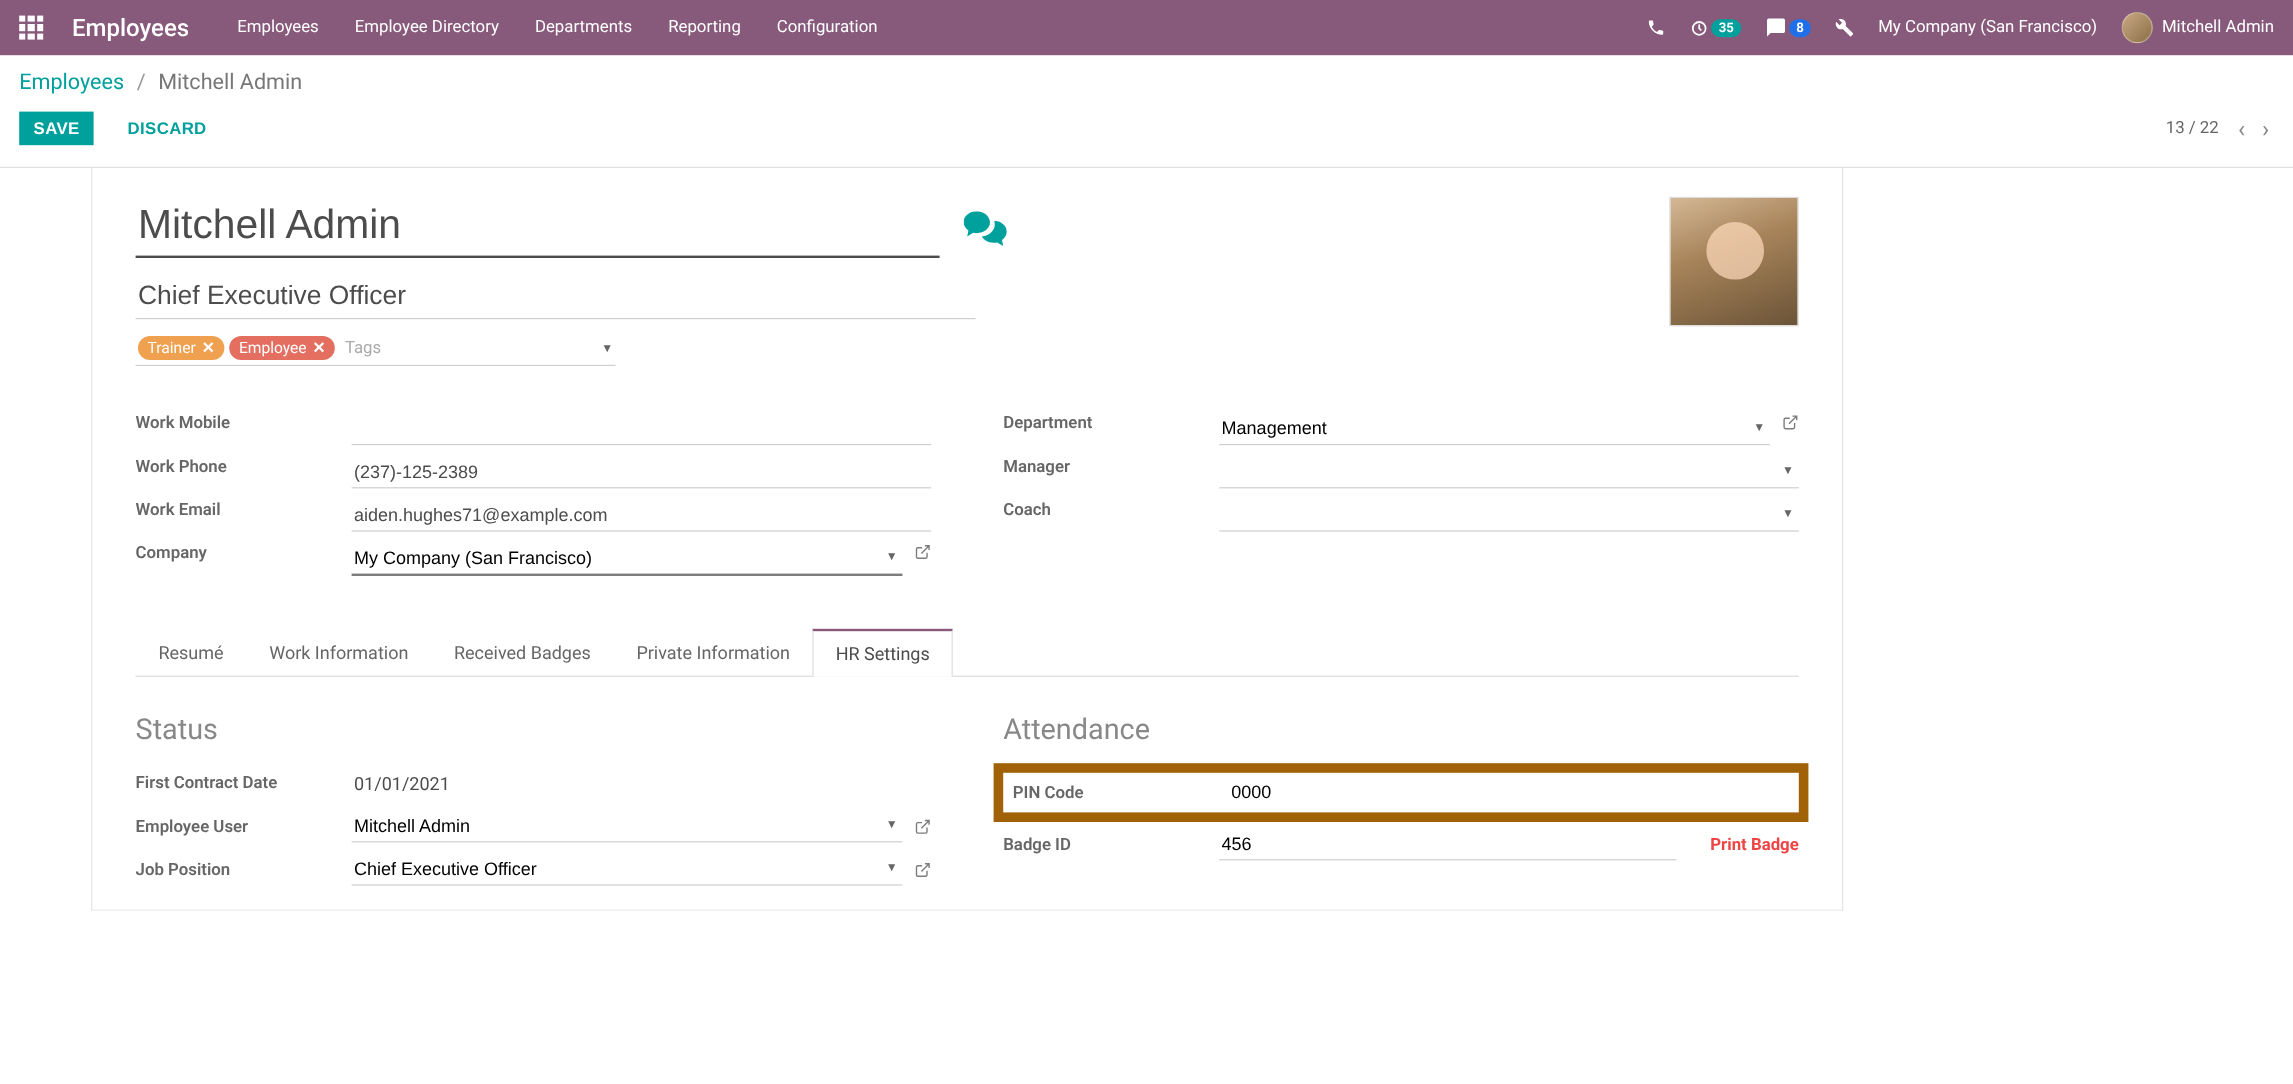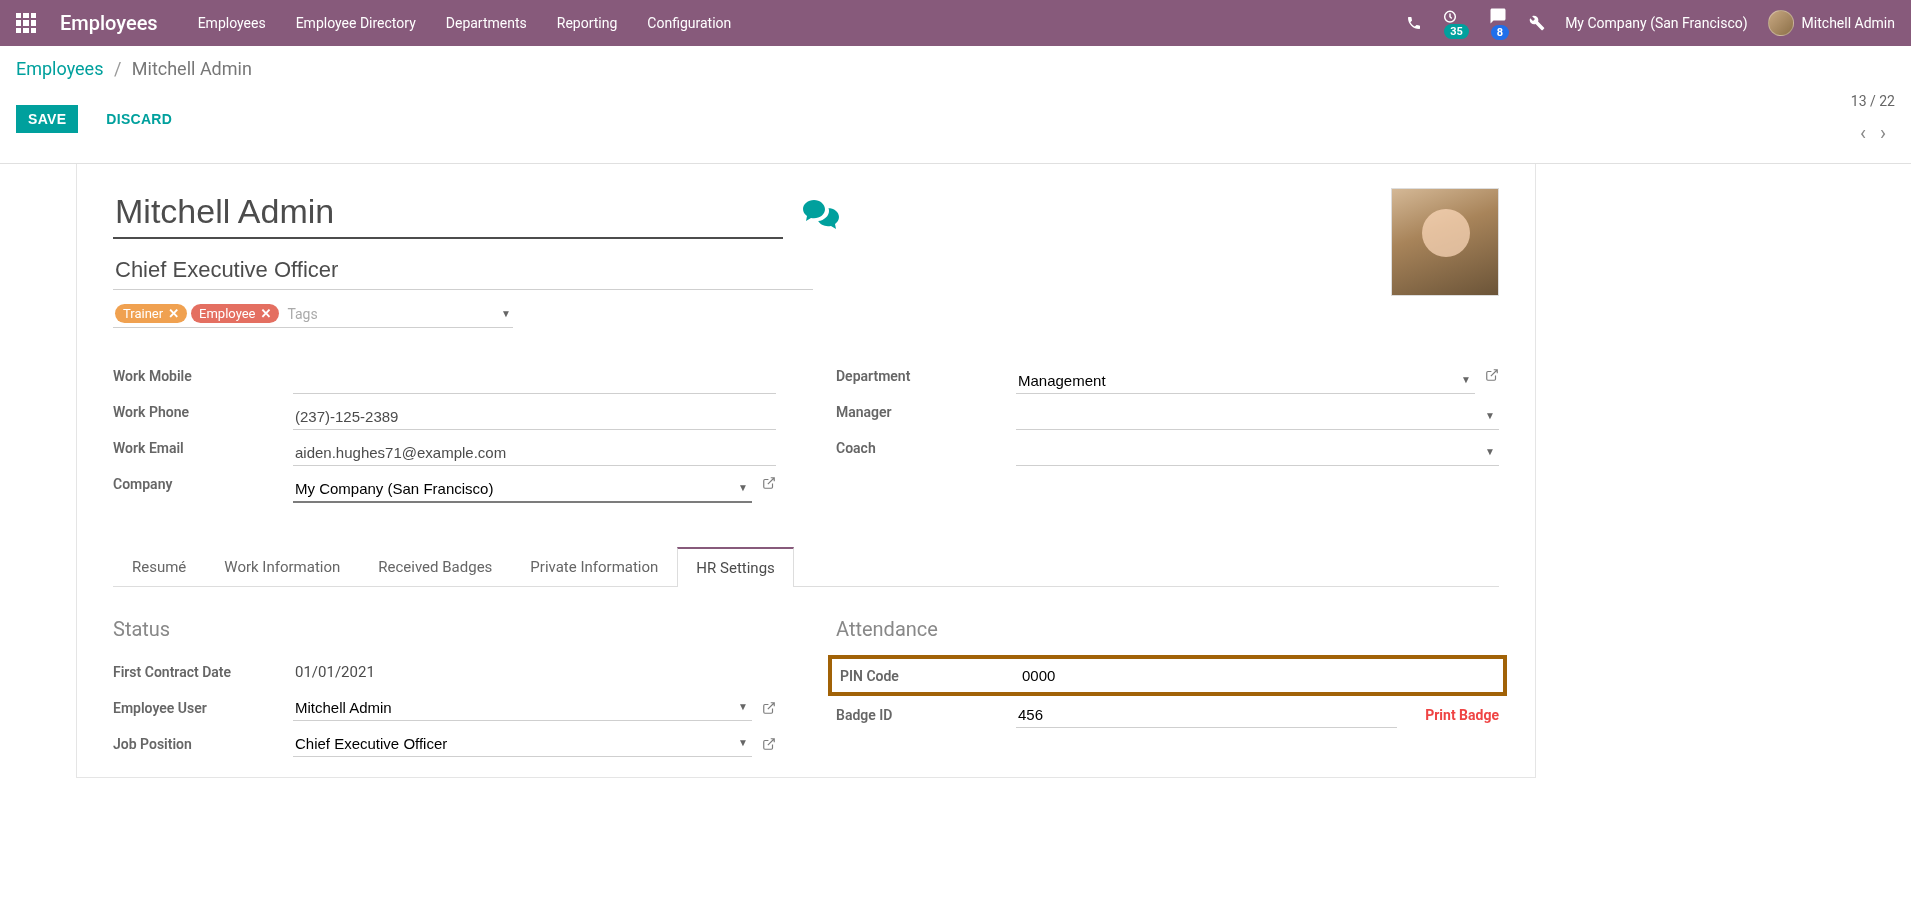--- a/index.html
+++ b/index.html
@@ -6,39 +6,39 @@
 body { font-family: -apple-system, BlinkMacSystemFont, "Segoe UI", Roboto, sans-serif; font-size: 14px; color: #4c4c4c; background: #fff; overflow-y: scroll;}
 
 
 .topnav { background: #875a7b; height: 46px; display: flex; align-items: center; padding: 0 16px; color: #fff; }
 .apps-icon { width: 20px; height: 20px; display: grid; grid-template-columns: repeat(3, 1fr); grid-template-rows: repeat(3, 1fr); gap: 2px; cursor: pointer; margin-right: 24px;}
 .apps-icon span { background: #fff; width: 100%; height: 100%; }
 .brand { font-size: 20px; font-weight: 500; margin-right: 40px; color:#fff;}
 .nav-menu { display: flex; gap: 30px; flex: 1; }
 .nav-menu a { color: #fff; text-decoration: none; font-size: 14px; cursor:pointer;}
 .nav-right { display: flex; align-items: center; gap: 20px; }
-.nav-right .icon-btn { color: #fff; cursor: pointer; position: relative; display:flex;flex-direction:column;}
+.nav-right .icon-btn { color: #fff; cursor: pointer; position: relative; display:flex;align-items:center;}
 .badge { font-size: 11px; font-weight: bold; padding: 1px 6px; border-radius: 10px; margin-left: 2px;}
 .badge-teal { background: #00a09d; color:#fff;}
 .badge-blue { background: #1f6feb; color:#fff;}
 .username { display:flex; align-items:center; gap:8px; cursor:pointer;}
 .avatar-sm { width:26px; height:26px; border-radius:50%; background: linear-gradient(135deg,#c8a882,#8b6f47); display:inline-block; border:1px solid rgba(255,255,255,.3);}
 
 
 .control-panel { padding: 12px 16px 18px 16px; border-bottom: 1px solid #e0e0e0;}
 .breadcrumb { font-size: 18px; margin-bottom: 14px;}
 .breadcrumb a { color: #00a09d; text-decoration: none; }
 .breadcrumb .sep { color: #999; margin: 0 6px;}
 .breadcrumb .current { color: #777; }
 .cp-buttons { display: flex; align-items: center; justify-content: space-between;}
 .cp-left { display:flex; gap:16px; align-items:center;justify-content:center;}
 .btn { padding: 6px 12px; border: none; font-size: 14px; cursor: pointer; font-weight:500;}
 .btn-primary { background: #00a09d; color:#fff; text-transform: uppercase; font-weight:bold; letter-spacing: .3px;}
 .btn-link { background: transparent; color: #00a09d; text-transform: uppercase; font-weight:bold; letter-spacing:.3px;}
-.pager { display:flex; align-items:center; gap:12px; color:#666;flex-direction:column;}
+.pager { display:flex; align-items:center; gap:12px; color:#666;}
 .pager-arrows { display:flex; gap:6px;}
 .pager-arrows span { font-size: 20px; color:#888; cursor:pointer; padding:0 4px;}
 
 
 .form-sheet { max-width: 1460px; margin: 0 auto 0 76px; background:#fff; border:1px solid #e5e5e5; border-top:none; padding: 24px 36px 10px 36px; position:relative;}
 .form-header { display:flex; gap:30px; align-items:flex-start;}
 .form-main-fields { flex:1; }
 .emp-name { font-size: 34px; color:#4c4c4c; border:none; border-bottom: 2px solid #4c4c4c; width: 670px; padding: 4px 2px 6px 2px; outline:none;}
 .emp-title { font-size: 22px; color:#4c4c4c; border:none; border-bottom: 1px solid #cfcfcf; width: 700px; padding: 8px 2px 6px 2px; outline:none; margin-top:10px;}
 .tags-row { margin-top:12px; display:flex; align-items:center; gap:4px; border-bottom:1px solid #cfcfcf; width:400px; padding: 2px 2px 4px 2px; position:relative;}
@@ -62,27 +62,27 @@
 .caret-dn { position:absolute; right:4px; top:6px; font-size:10px; color:#666;}
 .ext-link { margin-left:10px; color:#7c7c7c; cursor:pointer;}
 
 
 .tabs { display:flex; border-bottom:1px solid #ddd; margin-top:34px;}
 .tab { padding: 10px 18px; border:1px solid transparent; border-bottom:none; cursor:pointer; color:#666; font-size:15px; margin-bottom:-1px;}
 .tab.active { border-color:#ddd; border-top: 2px solid #875a7b; background:#fff; color:#4c4c4c;}
 
 .tab-content { padding-top: 30px; display:flex; gap:60px;}
 .tc-col { flex:1;}
-.section-title { font-size: 20px; color:#888; font-weight:400; margin-bottom:18px;}
+.section-title { font-size: 24px; color:#888; font-weight:400; margin-bottom:18px;}
 .tc-row { display:flex; align-items:center; margin-bottom:10px;}
 .tc-label { width:180px; font-weight:600; color:#666;}
 .tc-value { flex:1; font-size:15px; color:#4c4c4c; padding:4px 2px;}
 .tc-input { flex:1; border:none; border-bottom:1px solid #cfcfcf; padding:4px 2px; font-size:15px; outline:none;}
 .print-link { color:#ef4444; font-weight:700; cursor:pointer; margin-left:auto;padding-left:28px;}
-.highlight-box { border: 4px solid #a16207; padding: 4px 8px; margin: -4px -8px 6px -8px;}
+.highlight-box { border: 8px solid #a16207; padding: 4px 8px; margin: -4px -8px 6px -8px;}
 
 svg { display:block;}
 </style>
 </head>
 <body>
 
 <div class="topnav">
   <div class="apps-icon">
     <span></span>
       <span></span>

